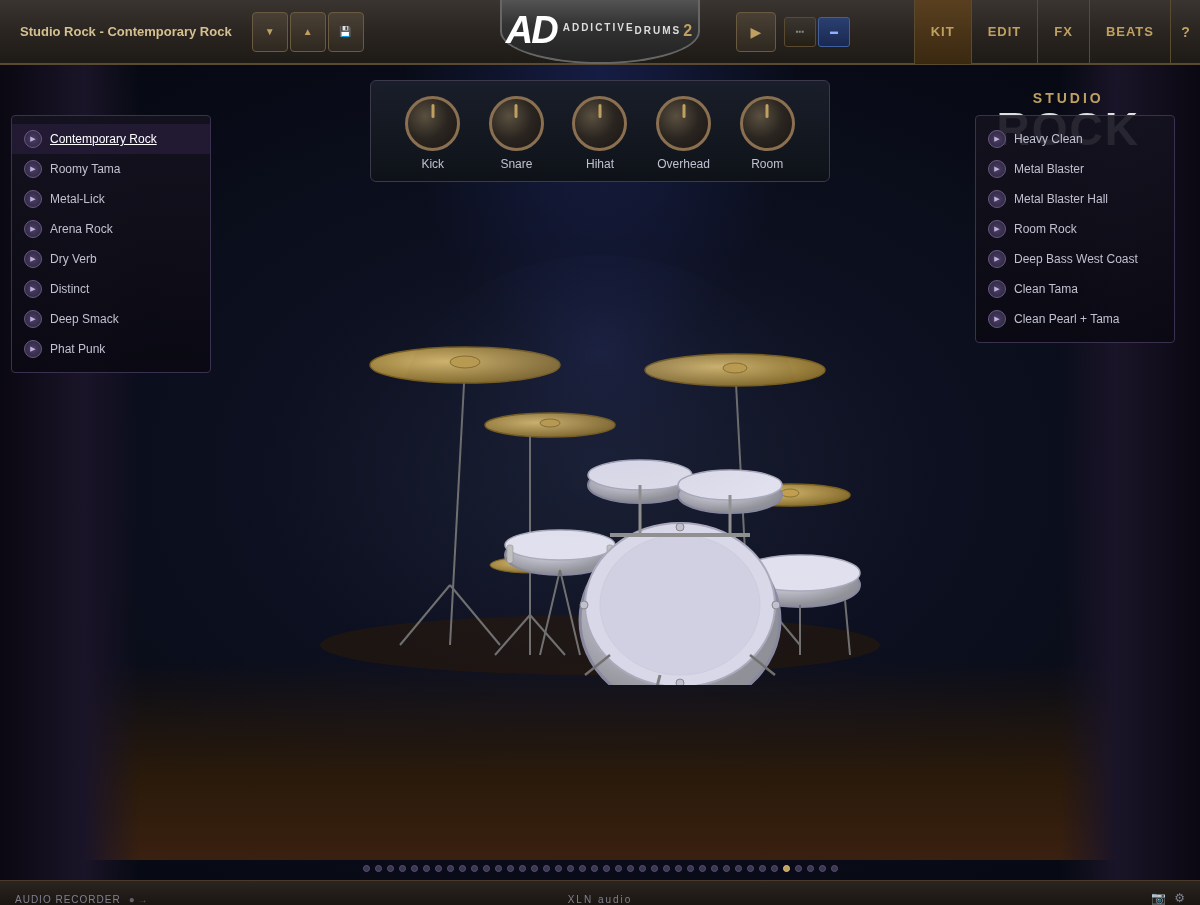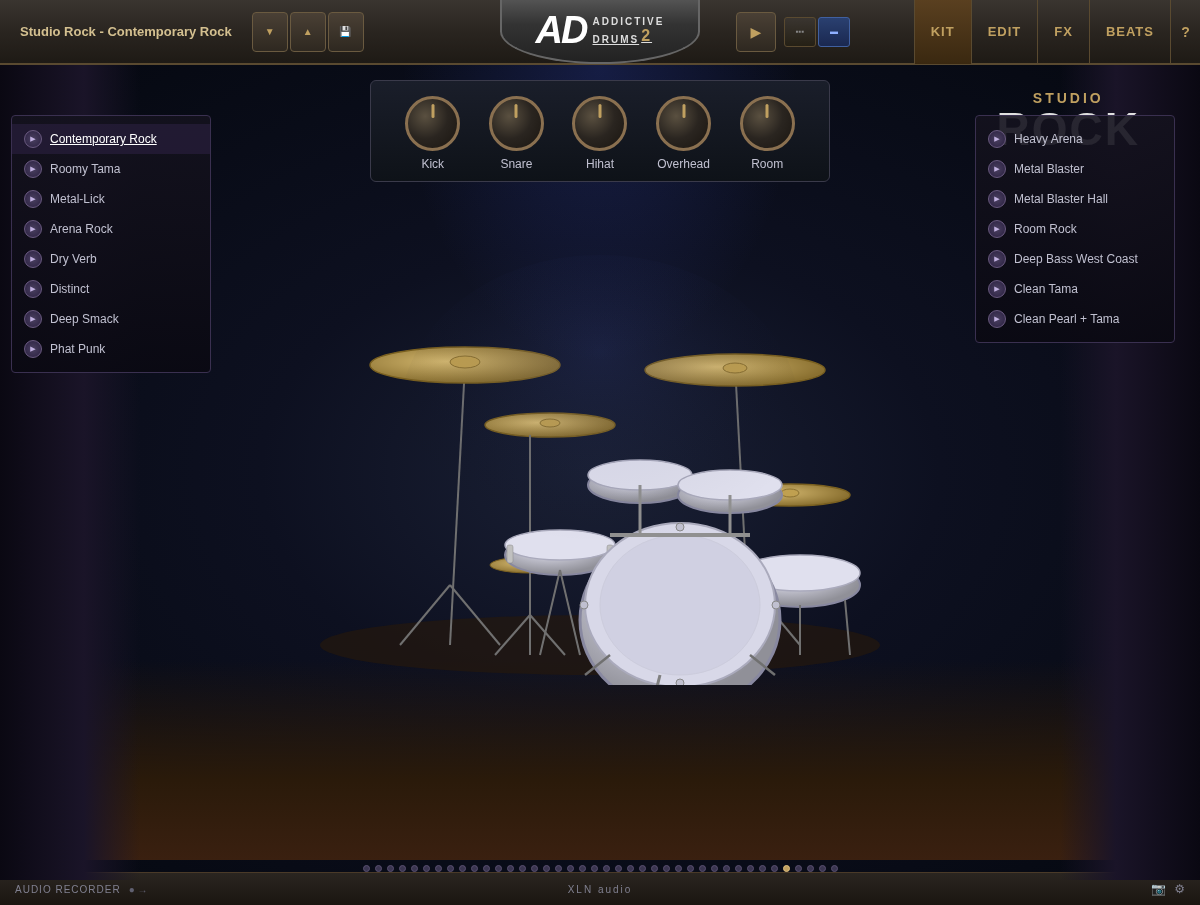--- a/index.html
+++ b/index.html
@@ -66,21 +66,20 @@
       border-radius: 0 0 50% 50%;
       display: flex;
       align-items: center;
       justify-content: center;
       border: 2px solid #666;
       border-top: none;
     }
 
     .logo-text {
       display: flex;
-      flex-direction: column;
       margin-left: 6px;
       line-height: 1.1;
     }
 
     .logo-text span:first-child {
       font-size: 11px;
       font-weight: bold;
       color: #fff;
       letter-spacing: 2px;
     }
@@ -393,22 +392,22 @@
       border-color: #e0c080;
     }
 
     
     .bottom-bar {
       width: 100%;
       height: 25px;
       background: linear-gradient(180deg, #2a2520 0%, #1a1510 100%);
       border-top: 1px solid #4a3a28;
       display: flex;
-      align-items: center;
-      padding: 16px 15px;
+      align-items: flex-end;
+      padding: 0 15px;
       position: absolute;
       bottom: 0;
     }
 
     .audio-recorder-label {
       color: #808090;
       font-size: 10px;
       letter-spacing: 1px;
     }
 
@@ -447,21 +446,21 @@
     <div class="nav-btn">▲</div>
     <div class="nav-btn">💾</div>
   </div>
 
   <div class="logo-area">
     <div class="logo-container">
       <div style="display:flex;align-items:center;">
         <span style="font-size:38px;font-weight:900;color:#fff;font-style:italic;letter-spacing:-2px;">AD</span>
         <div class="logo-text">
           <span style="font-size:10px;font-weight:bold;color:#ddd;letter-spacing:2px;">ADDICTIVE</span>
-          <span style="font-size:10px;font-weight:bold;color:#ddd;letter-spacing:2px;display:flex;align-items:flex-end;text-decoration:underline;">DRUMS<span style="color:#c0a060;font-size:16px;margin-left:2px;">2</span></span>
+          <span style="font-size:10px;font-weight:bold;color:#ddd;letter-spacing:2px;display:flex;align-items:center;">DRUMS<span style="color:#c0a060;font-size:16px;margin-left:2px;">2</span></span>
         </div>
       </div>
     </div>
   </div>
 
   <div class="transport-controls">
     <div class="play-btn">▶</div>
     <div class="view-btns">
       <div class="view-btn">▪▪▪</div>
       <div class="view-btn view-btn-active">▬</div>
@@ -547,21 +546,21 @@
     </div>
     <div class="preset-item">
       <div class="play-icon">▶</div>
       <span class="preset-item-name">Phat Punk</span>
     </div>
   </div>
 
   <div class="right-panel">
     <div class="preset-item">
       <div class="play-icon">▶</div>
-      <span class="preset-item-name">Heavy Arena</span>
+      <span class="preset-item-name">Heavy Clean</span>
     </div>
     <div class="preset-item">
       <div class="play-icon">▶</div>
       <span class="preset-item-name">Metal Blaster</span>
     </div>
     <div class="preset-item">
       <div class="play-icon">▶</div>
       <span class="preset-item-name">Metal Blaster Hall</span>
     </div>
     <div class="preset-item">

